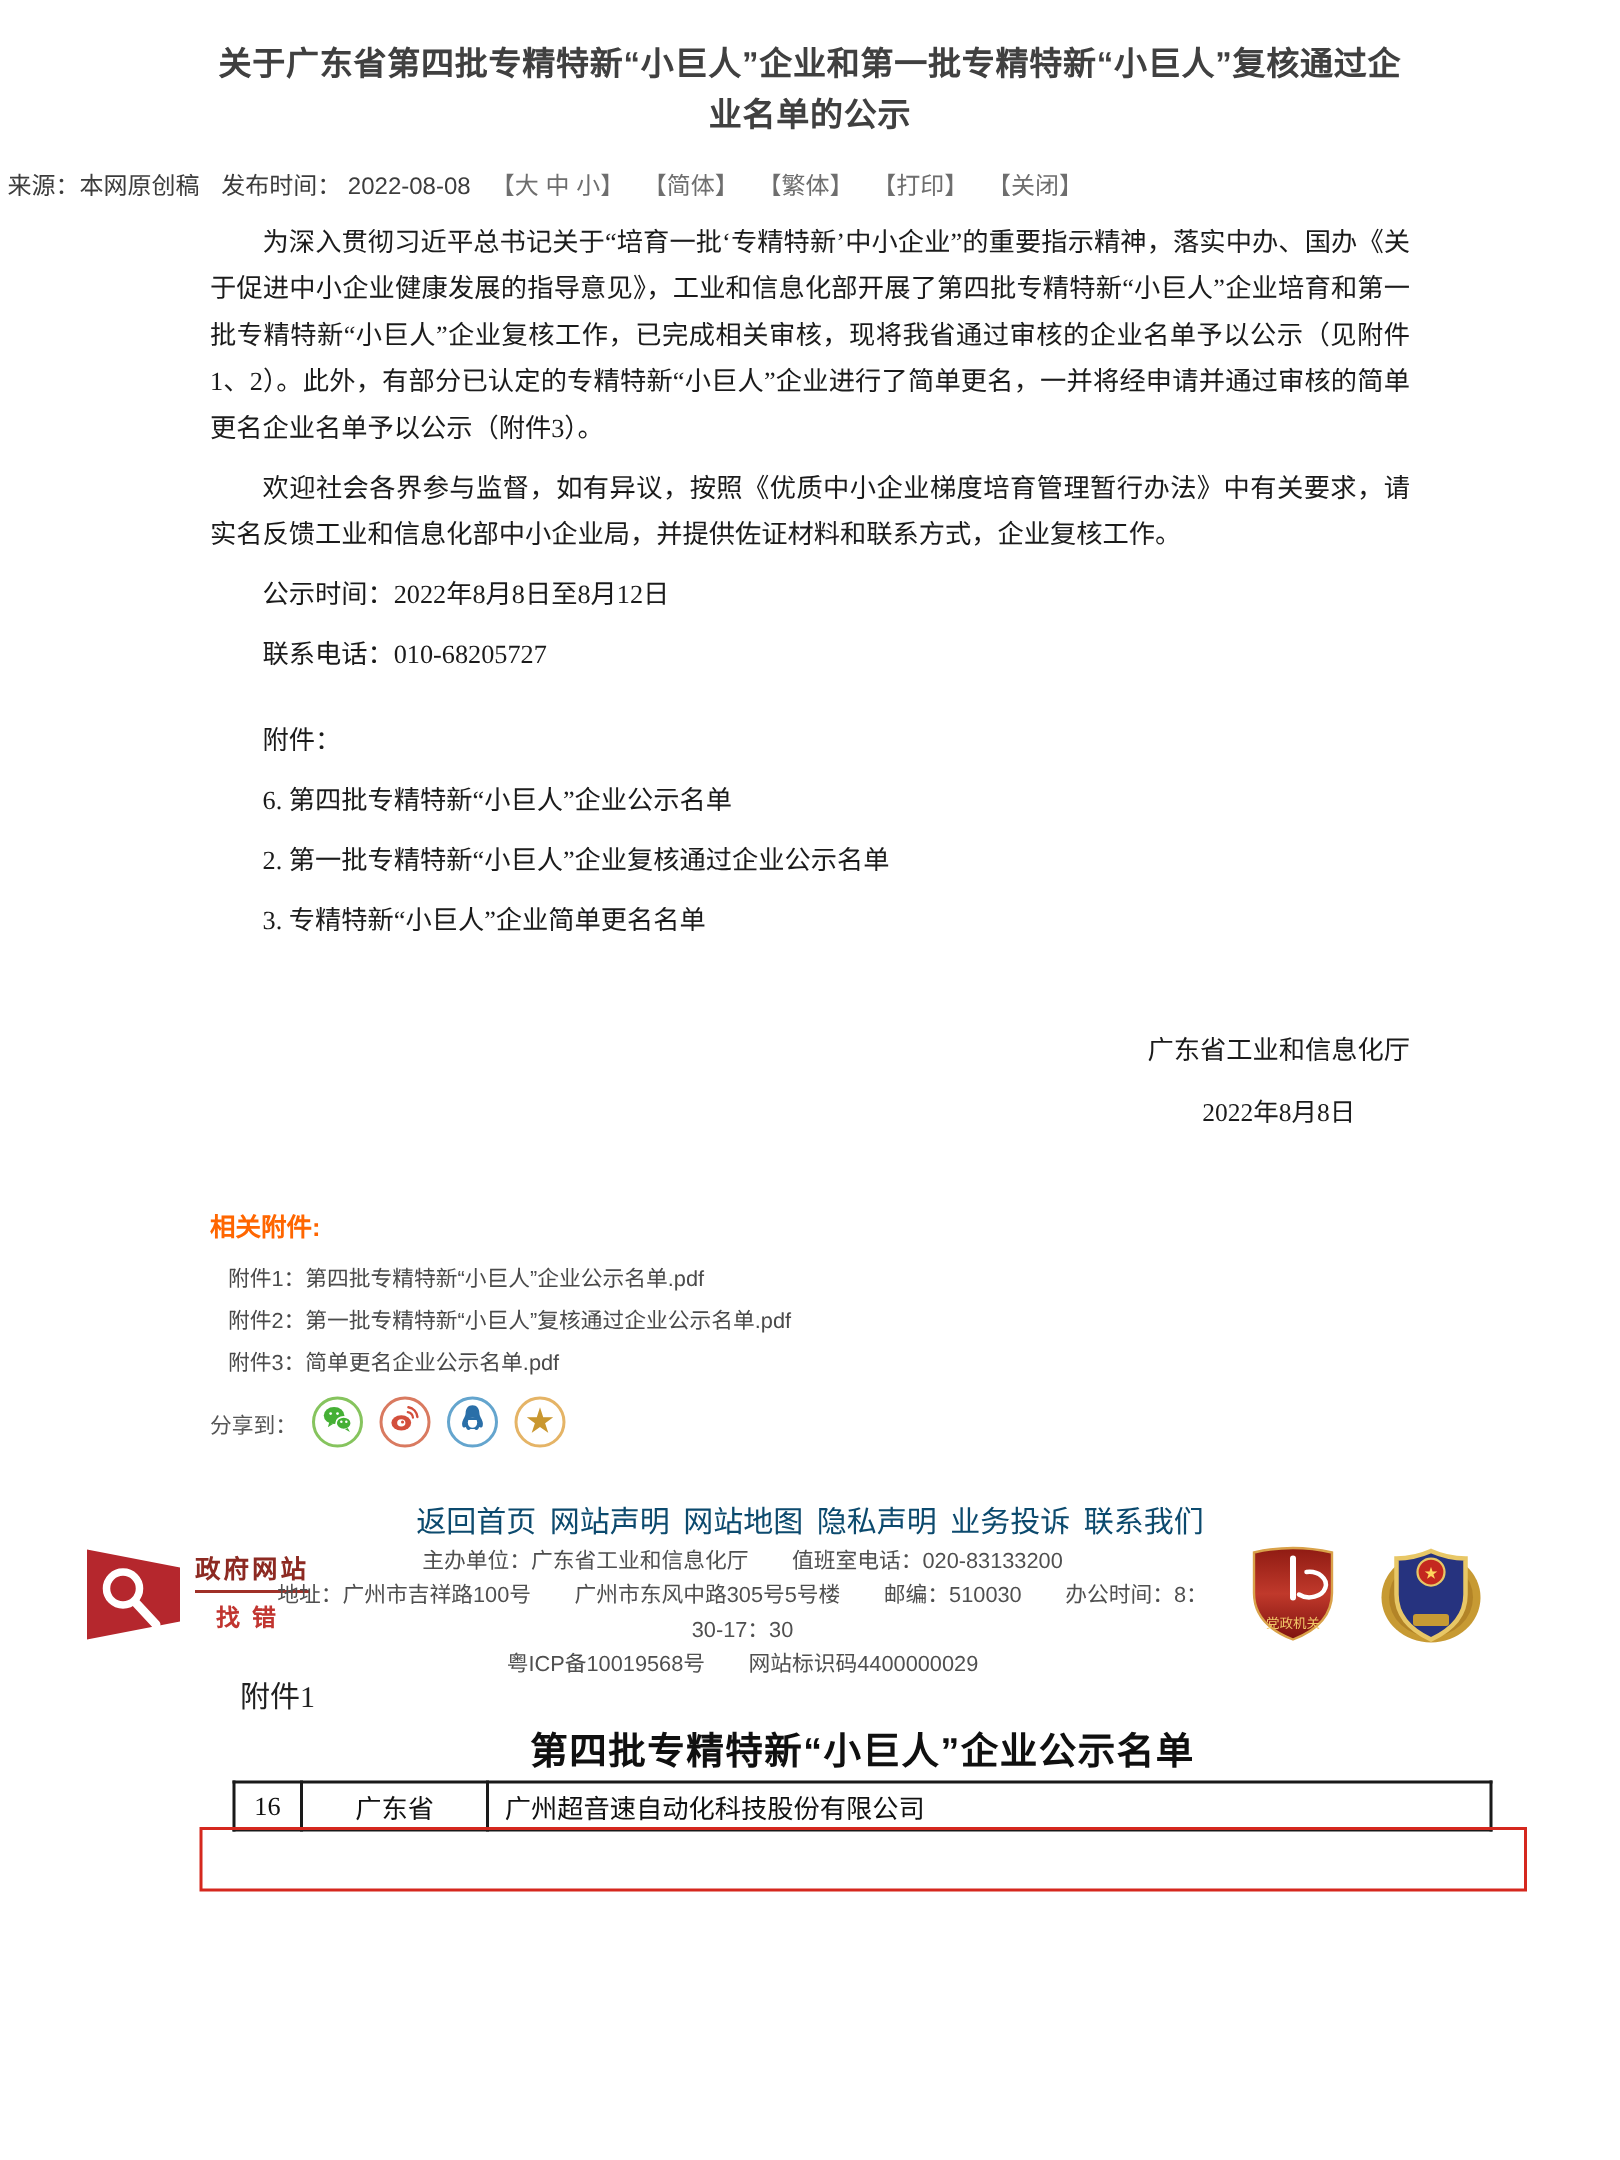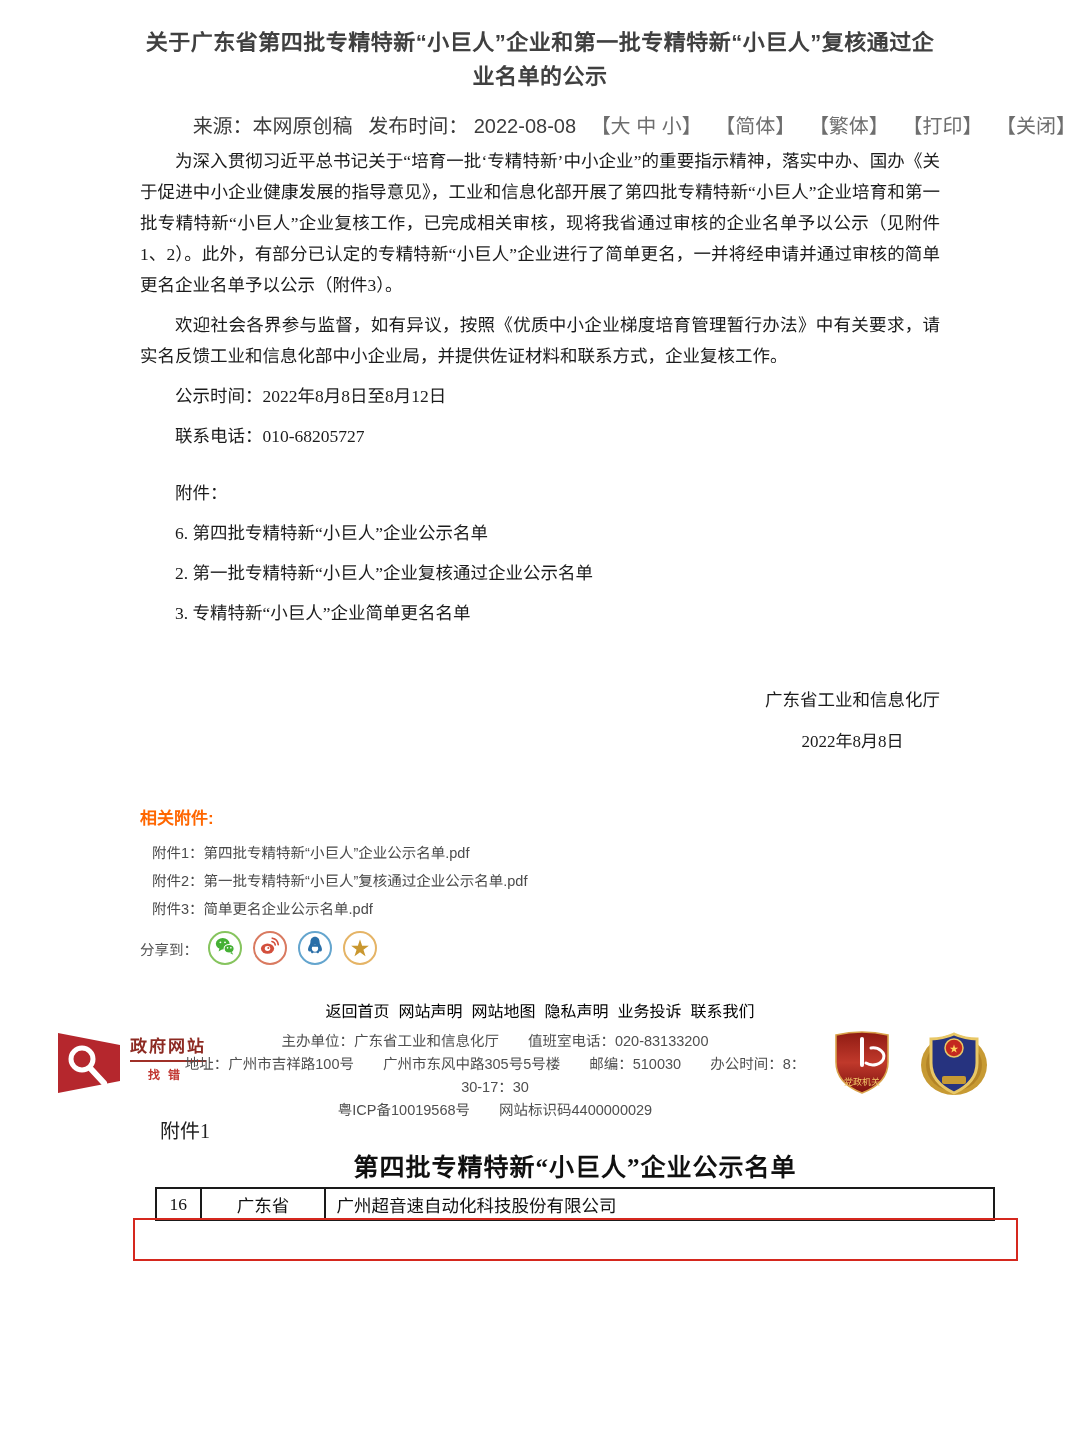--- a/index.html
+++ b/index.html
@@ -9,21 +9,21 @@
     font-family:"Liberation Sans",sans-serif;color:#1c1c1c;
   }
   
   .doc-title{
     position:absolute;top:26px;left:140px;width:800px;
     text-align:center;font-size:22px;line-height:34px;font-weight:700;
     color:#404040;letter-spacing:.5px;
   }
   .meta-line{
     position:absolute;top:110px;left:0;width:100%;
-    text-align:right;font-size:20px;color:#3c3c3c;
+    text-align:left;font-size:16px;color:#3c3c3c;
   }
   .meta-line .m-part{margin:0 5px;}
   .meta-line .m-ctrl{color:#6e6e6e;margin:0 4px;cursor:pointer;}
   
   .doc-body{
     position:absolute;top:146px;left:140px;width:800px;
     font-family:"Liberation Serif",serif;font-size:17.5px;line-height:31px;
     color:#1b1b1b;text-align:justify;
   }
   .doc-body p{margin:0 0 9px;text-indent:2em;}
@@ -53,47 +53,47 @@
   }
   .share-wechat{border:2px solid #86c45e;}
   .share-weibo{border:2px solid #d97a60;}
   .share-qq{border:2px solid #64a5ce;}
   .share-fav{border:2px solid #e5b466;}
   .star-glyph{font-size:19px;color:#c9972f;line-height:1;}
   
   .footer-nav{
     position:absolute;top:998px;left:0;width:100%;
     display:flex;justify-content:center;gap:9px;
-    font-size:16px;color:#000000;
+    font-size:20px;color:#0c4a6e;
   }
   .footer-nav span{cursor:pointer;}
   .footer-info{position:absolute;top:1028px;left:0;width:100%;height:80px;}
   .f-logo{
     position:absolute;left:58px;top:4px;display:flex;cursor:pointer;
   }
   .f-logo-text{margin-left:8px;}
   .f-logo-line1{font-size:17px;font-weight:700;color:#8d2a22;letter-spacing:2px;}
   .f-logo-rule{height:2px;background:#a03028;margin:3px 0 3px;}
-  .f-logo-line2{font-size:12px;font-weight:700;color:#c13530;letter-spacing:8px;text-align:center;}
+  .f-logo-line2{font-size:16px;font-weight:700;color:#c13530;letter-spacing:8px;text-align:center;}
   .f-text{
     position:absolute;left:180px;top:2px;width:630px;text-align:center;
     font-size:14.5px;line-height:23px;color:#4f4f4f;
   }
   .badge{position:absolute;top:0;cursor:pointer;}
   .badge-party{left:833px;}
   .badge-police{left:918px;}
   
   .annex{position:absolute;top:1113px;left:0;width:100%;height:300px;margin-left:20px;}
   .annex-label{
     position:absolute;left:140px;top:2px;
     font-family:"Liberation Serif",serif;font-size:20px;color:#222;
   }
   .annex-title{
     position:absolute;left:135px;top:34px;width:840px;text-align:center;
-    font-size:25px;font-weight:700;color:#101010;letter-spacing:1px;font-family:Liberation Serif, serif;
+    font-size:25px;font-weight:700;color:#101010;letter-spacing:1px;
   }
   .annex-table{
     position:absolute;left:135px;top:74px;width:840px;
     border-collapse:collapse;font-family:"Liberation Serif",serif;color:#111;
   }
   .annex-table th,.annex-table td{border:2px solid #1a1a1a;padding:0;}
   .annex-table th{height:33px;font-size:19px;font-weight:700;text-align:center;}
   .annex-table td{height:30px;font-size:17.5px;text-align:center;}
   .annex-table td.cell-company{text-align:left;padding-left:10px;}
   .col-no{width:80px;}

